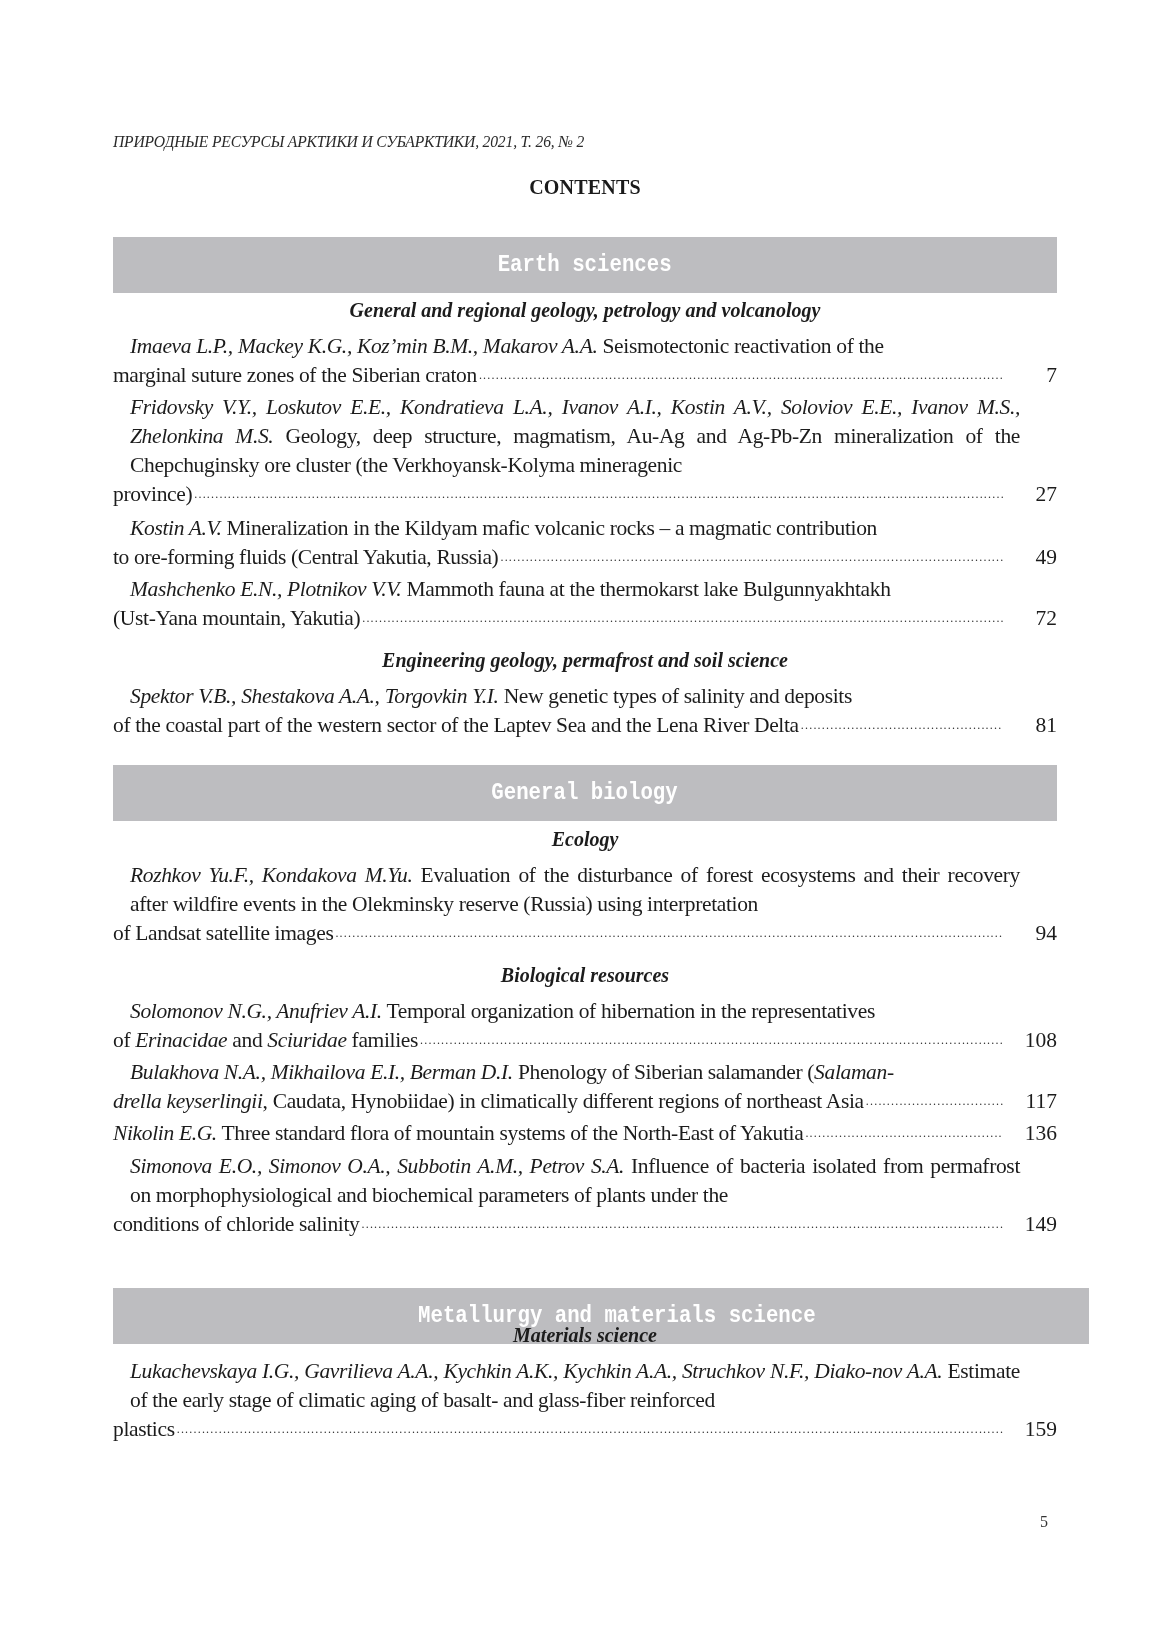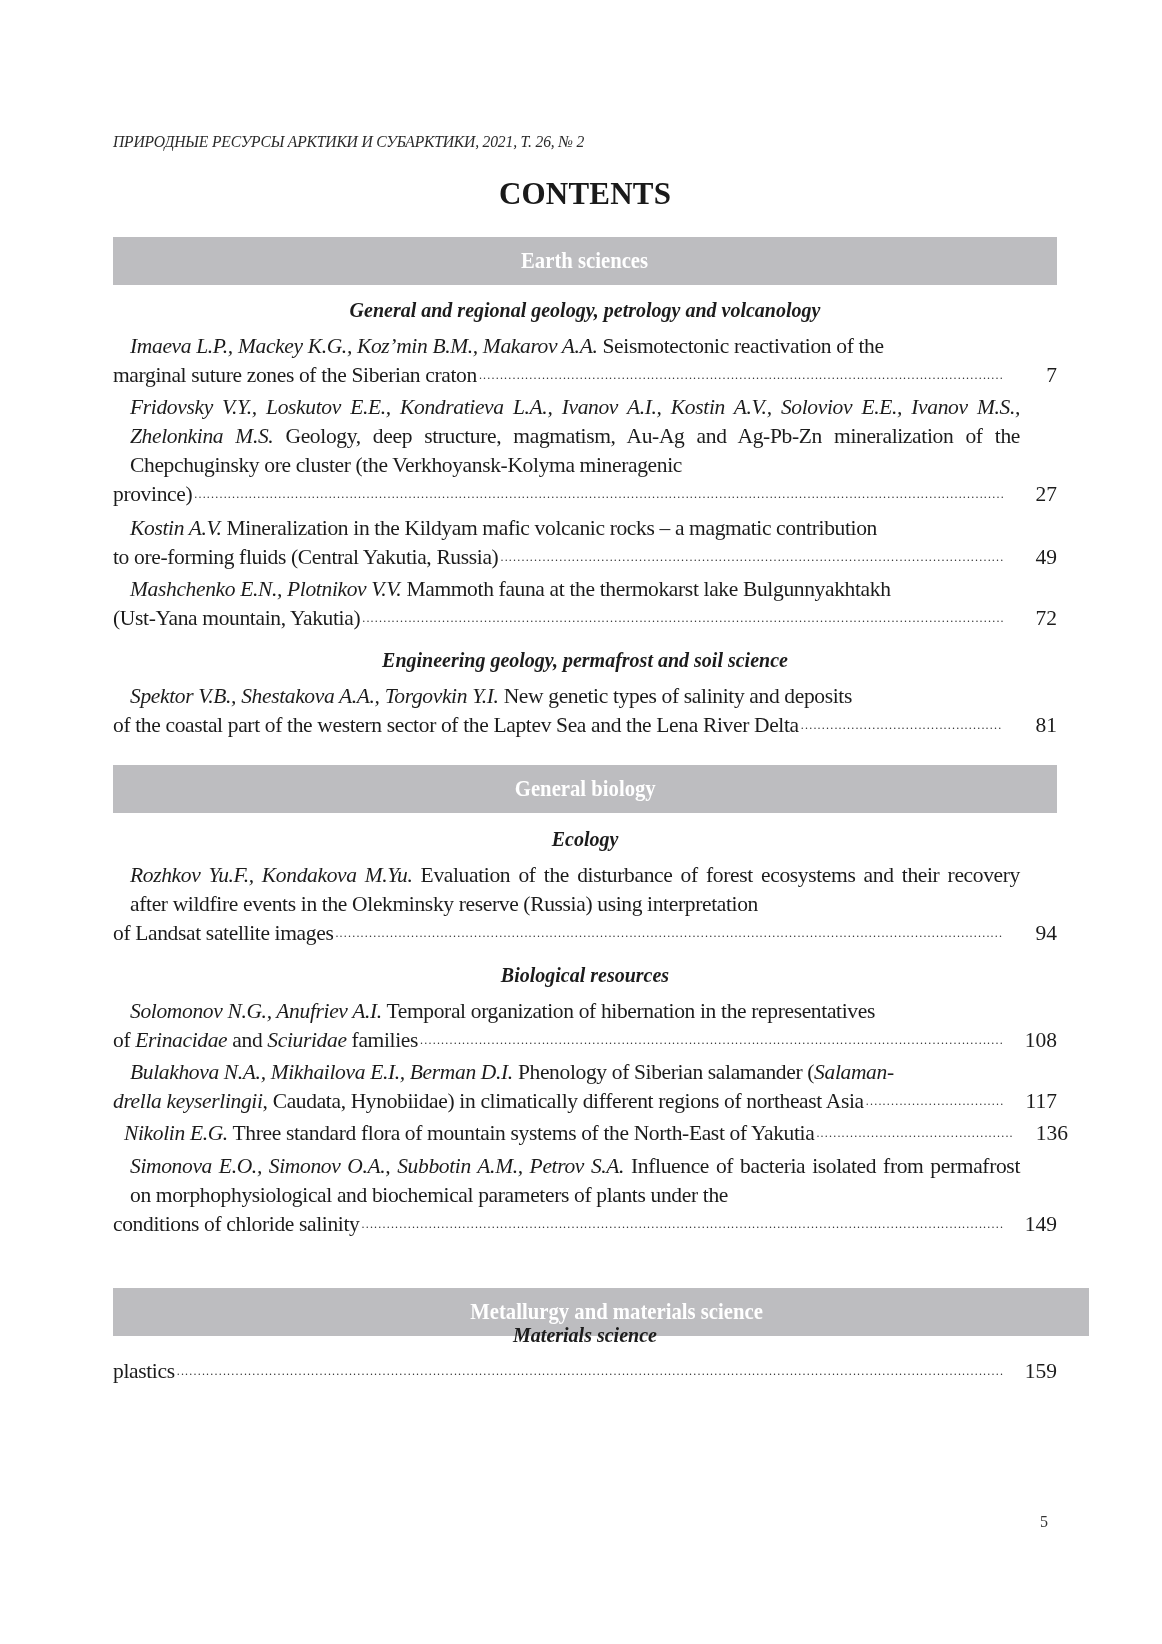--- a/index.html
+++ b/index.html
@@ -8,25 +8,25 @@
       font-family: "Liberation Serif", "DejaVu Serif", serif; color: #1c1c1c;
     }
     .page { position: absolute; left: 113px; top: 0; width: 944px; }
     .running-head {
       position: absolute; top: 132px; left: 0;
       font-style: italic; font-size: 17px; letter-spacing: -0.2px; color: #2a2a2a;
       transform: scaleX(0.92); transform-origin: left center; white-space: nowrap;
     }
     .title {
       position: absolute; top: 176px; left: 0; width: 944px; text-align: center;
-      font-weight: bold; font-size: 31px; color: #1a1a1a; letter-spacing: 0.2px;
+      font-weight: bold; font-size: 20px; color: #1a1a1a; letter-spacing: 0.2px;
     }
     .band {
-      position: absolute; left: 0; width: 944px; height: 48px; background: #bdbdc0;
-      display: flex; align-items: center; justify-content: center;
+      position: absolute; left: 0; width: 944px; height: 56px; background: #bdbdc0;
+      display: flex; align-items: center; justify-content: center; font-family: Liberation Mono, monospace;
     }
     .band span {
       color: #ffffff; font-weight: bold; font-size: 23px;
       transform: scaleX(0.9); display: inline-block; white-space: nowrap;
     }
     .sub {
       position: absolute; left: 0; width: 944px; text-align: center;
       font-style: italic; font-weight: bold; font-size: 21.5px; color: #1c1c1c;
       transform: scaleX(0.93); transform-origin: center center; white-space: nowrap;
     }
@@ -143,21 +143,21 @@
 
   <div class="entry" style="top:1058px;">
     <div class="text"><span class="authors">Bulakhova N.A., Mikhailova E.I., Berman D.I.</span><span> Phenology of Siberian salamander (</span><span class="i">Salaman-</span></div>
     <div class="lastline">
         <span class="tail"><span class="i">drella keyserlingii</span><span>, Caudata, Hynobiidae) in climatically different regions of northeast Asia</span></span>
         <span class="dots"></span>
       </div>
     <div class="pg">117</div>
   </div>
 
-  <div class="entry" style="top:1119px;margin-left:11px;">
+  <div class="entry" style="top:1119px;">
     <div class="lastline">
         <span class="tail"><span class="authors">Nikolin E.G.</span><span> Three standard flora of mountain systems of the North-East of Yakutia</span></span>
         <span class="dots"></span>
       </div>
     <div class="pg">136</div>
   </div>
 
   <div class="entry" style="top:1152px;">
     <div class="text"><span class="authors">Simonova E.O., Simonov O.A., Subbotin A.M., Petrov S.A.</span><span> Influence of bacteria isolated from permafrost on morphophysiological and biochemical parameters of plants under the</span></div>
     <div class="lastline">
@@ -166,20 +166,21 @@
       </div>
     <div class="pg">149</div>
   </div>
 
   <div class="band" style="top:1288px;padding-left:32px;">
     <span>Metallurgy and materials science</span>
   </div>
   <div class="sub" style="top:1323px;">Materials science</div>
 
   <div class="entry" style="top:1357px;">
+    <div class="text"><span class="authors">Lukachevskaya I.G., Gavrilieva A.A., Kychkin A.K., Kychkin A.A., Struchkov N.F., Diako-nov A.A.</span><span> Estimate of the early stage of climatic aging of basalt- and glass-fiber reinforced</span></div>
     <div class="lastline">
         <span class="tail">plastics</span>
         <span class="dots"></span>
       </div>
     <div class="pg">159</div>
   </div>
 </div>
 
 <div class="folio">5</div>
 

